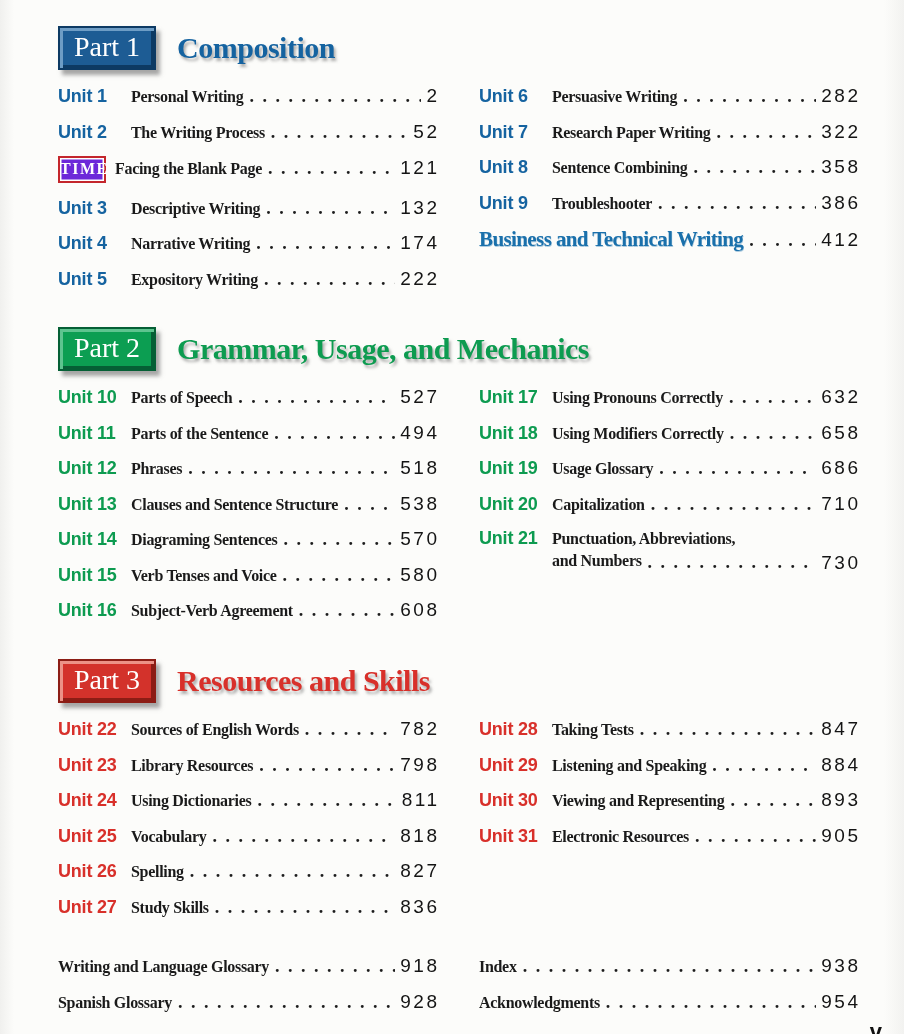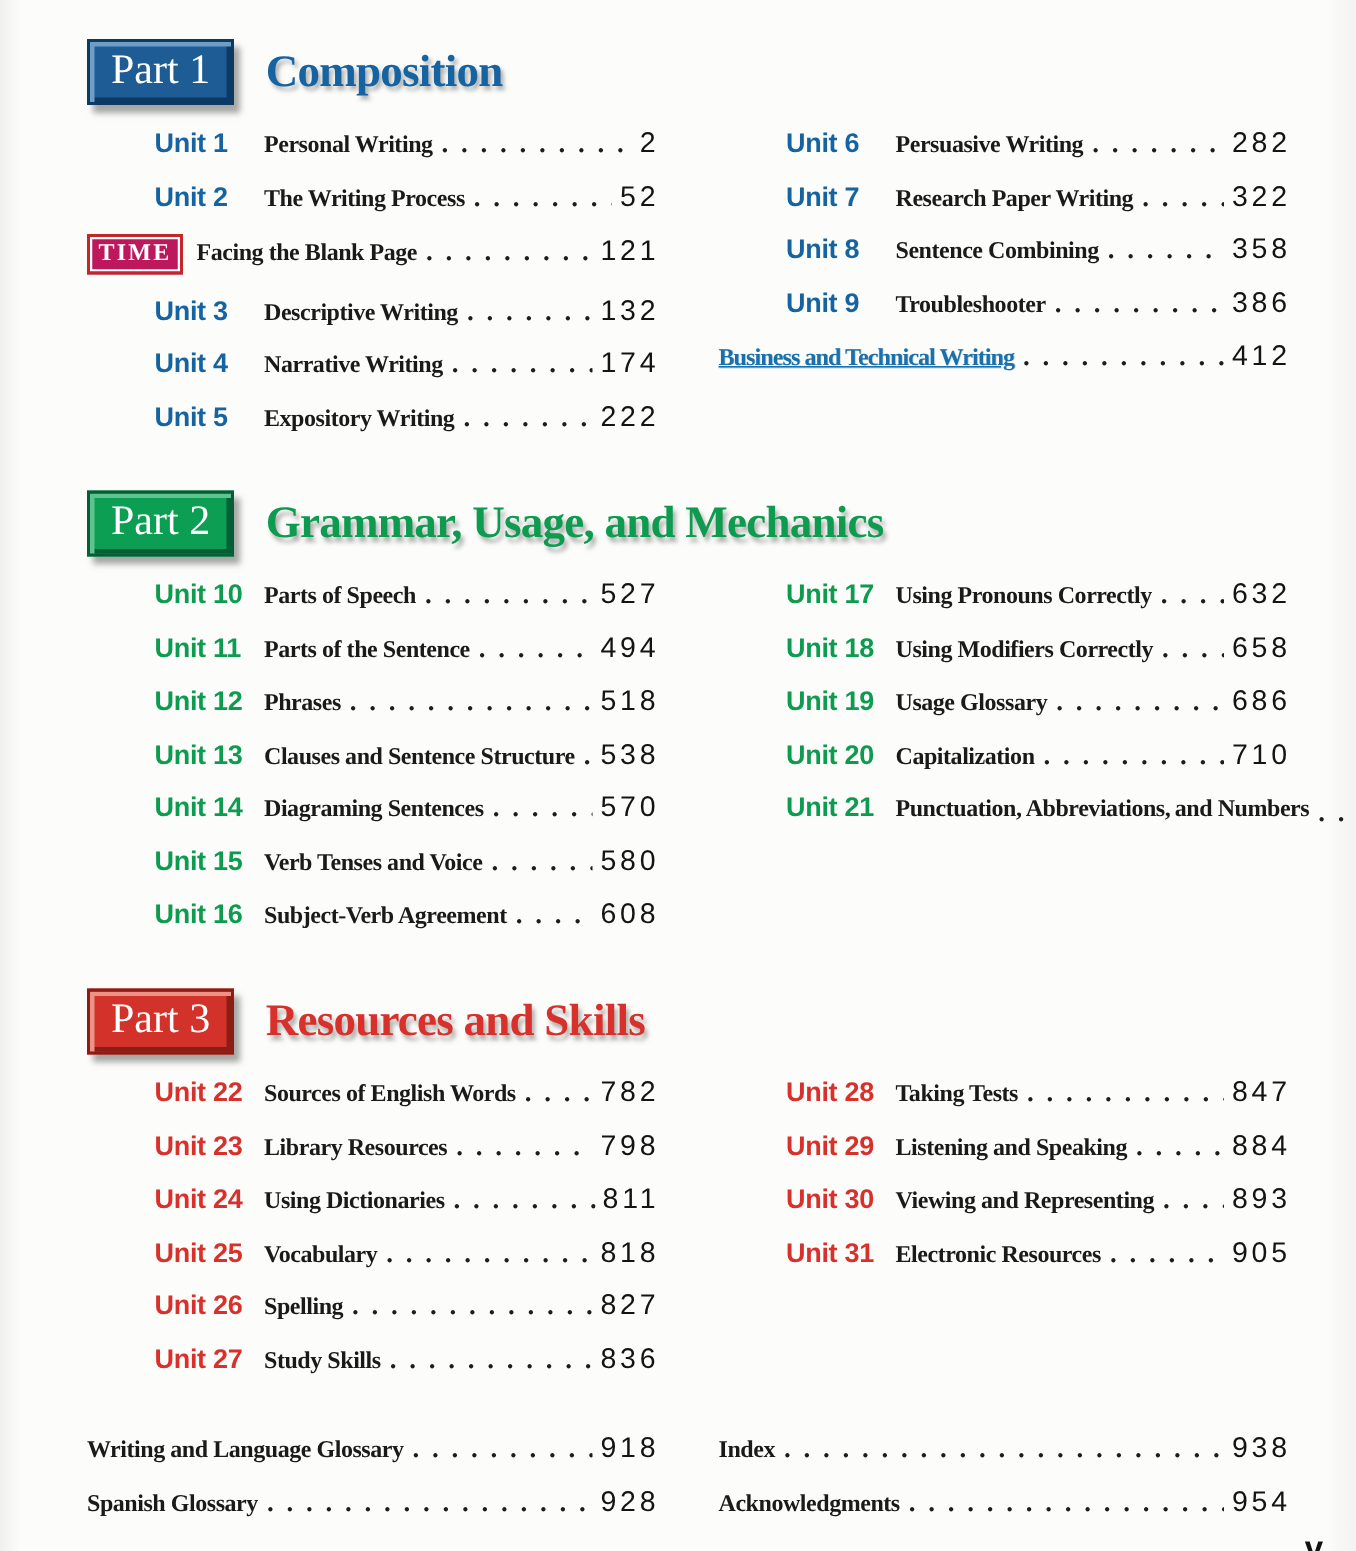--- a/index.html
+++ b/index.html
@@ -38,50 +38,48 @@
 
   
   .columns { display:flex; gap:42px; }
   .col { flex:1 1 0; min-width:0; }
   .row { display:flex; align-items:baseline; margin-bottom:13.5px; }
   .unit-label {
     flex:none; width:73px;
     font-family:"Liberation Sans", sans-serif;
     font-weight:bold; font-size:18px; letter-spacing:-0.2px;
     color:var(--accent);
-    margin-left:45px;
   }
   .time-badge {
-    flex:none; width:64px; margin-right:9px; box-sizing:border-box;
-    background:#be185d; color:#ffffff; text-align:center;
+    flex:none; width:48px; margin-right:9px; box-sizing:border-box;
+    background:#6d28d9; color:#ffffff; text-align:center;
     font-family:"Liberation Serif", serif; font-weight:bold; font-size:16px;
     letter-spacing:1.5px; padding:2px 0 3px;
     border:2.5px solid #c4262c;
     box-shadow: inset 0 0 0 1.5px #ffffff;
   }
   .entry-title {
     flex:none; font-weight:bold; font-size:16px; letter-spacing:-0.3px;
     white-space:nowrap; padding-right:3px;
   }
   .feature-title {
-    font-size:16px; color:#1a70ab; letter-spacing:-0.6px;
+    font-size:21px; color:#1a70ab; letter-spacing:-0.6px;
     text-shadow:0.5px 0.5px 0 rgba(26,112,171,0.35);
-    text-decoration:underline;
   }
   .dots {
     flex:1 1 0; min-width:0; overflow:hidden; white-space:nowrap;
     font-weight:bold; font-size:18px; letter-spacing:8.5px;
     padding-left:3px; color:#1c1c1c;
   }
   .pagenum {
     flex:none; font-family:"Liberation Sans", sans-serif;
     font-size:19px; letter-spacing:2.5px; margin-right:-2.5px;
     padding-left:5px; color:#141414;
   }
-  .title-block { flex:1 1 0; min-width:0; display:flex; flex-direction:row; }
+  .title-block { flex:1 1 0; min-width:0; display:flex; flex-direction:column; }
   .title-block .entry-title { padding-bottom:4px; }
   .line2 { display:flex; align-items:flex-start; }
 
   
   .backmatter { display:flex; gap:42px; margin-top:8px; }
   .backmatter .col { flex:1 1 0; min-width:0; }
   .backmatter .row { margin-bottom:14px; }
 
   
   .folio {

